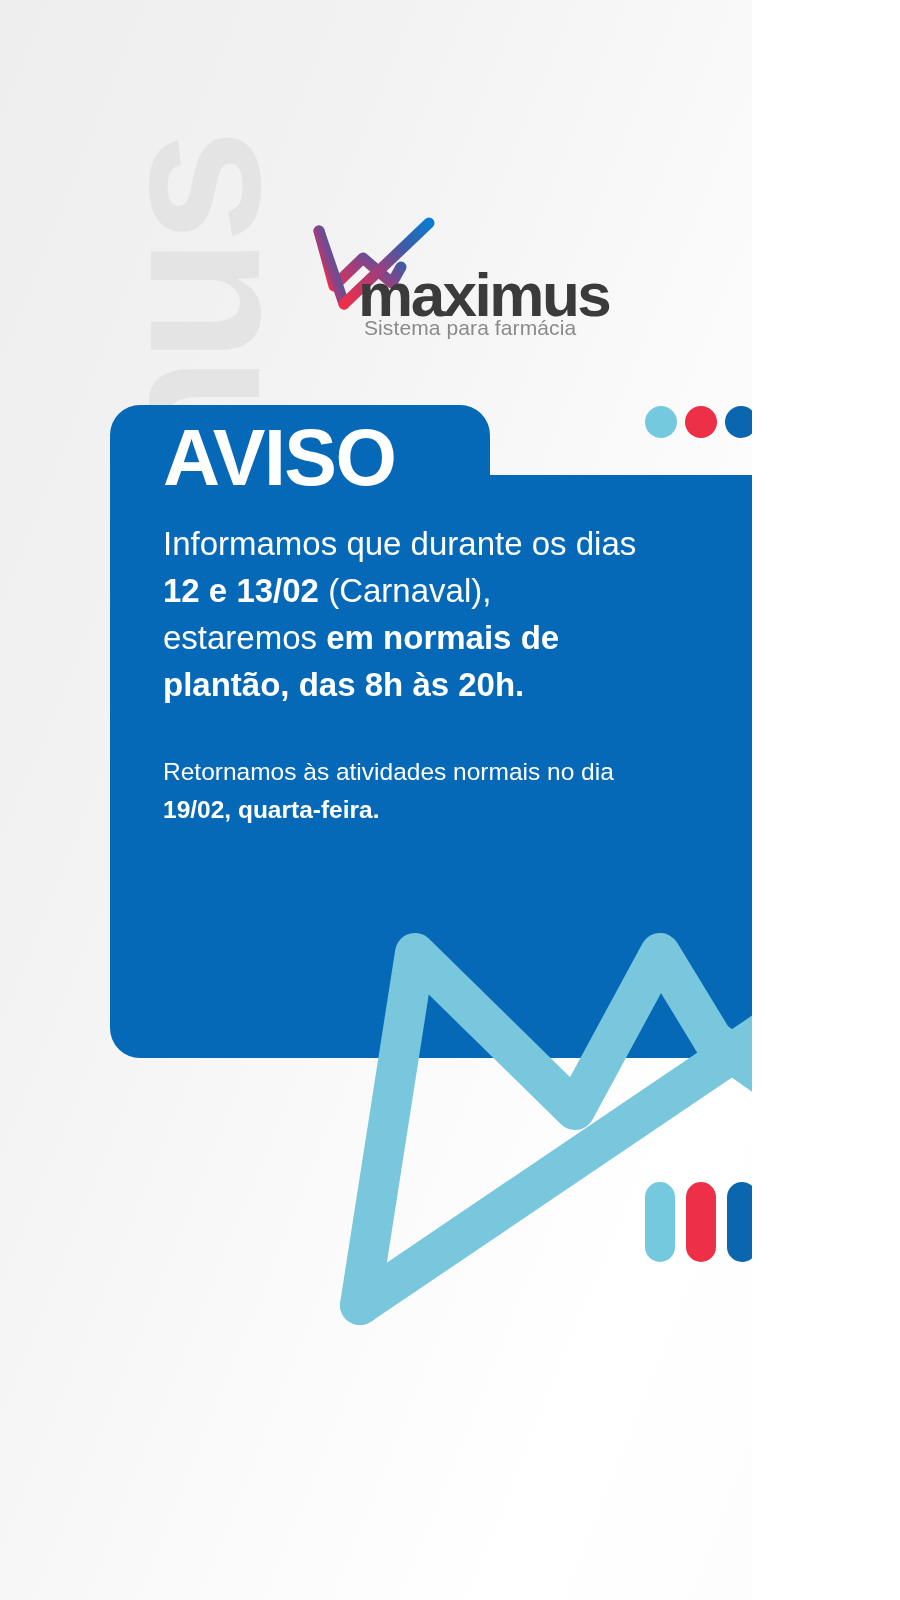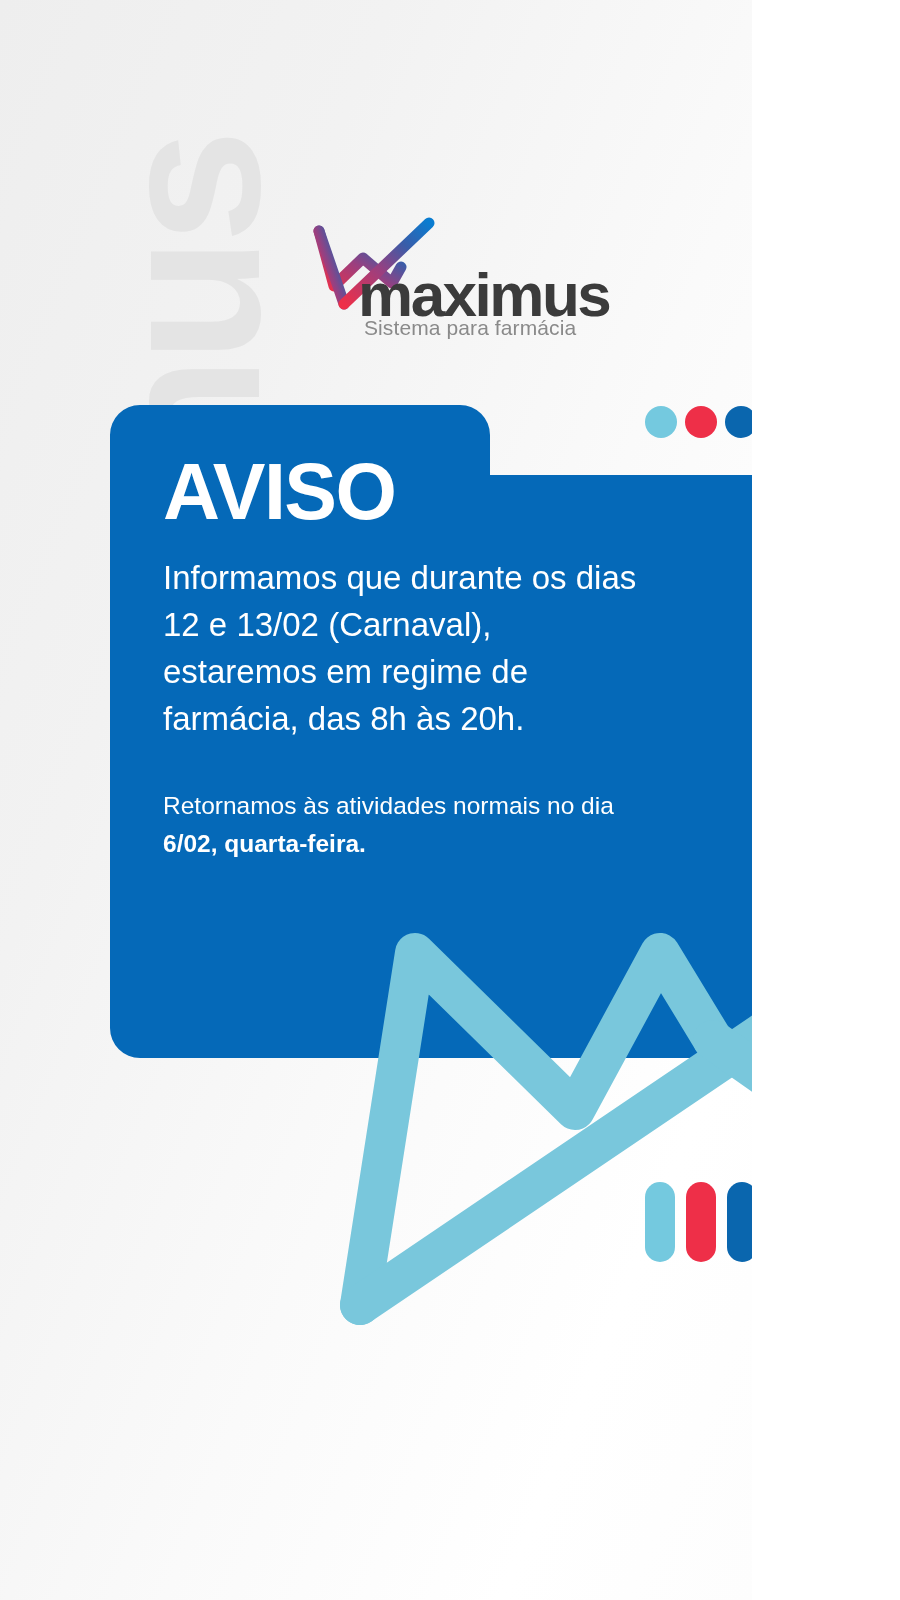--- a/index.html
+++ b/index.html
@@ -93,41 +93,41 @@
     position: absolute;
     left: 0;
     top: 0;
     width: 900px;
     height: 1600px;
     pointer-events: none;
   }
   .card-content {
     position: absolute;
     left: 163px;
-    top: 455px;
+    top: 421px;
     width: 520px;
   }
   .headline {
     font-weight: 700;
     font-size: 79px;
     line-height: 0.94;
     letter-spacing: -1.5px;
     color: #ffffff;
     margin: 0;
   }
   .headline .l2 { display: block; }
   .body-text {
     margin: 26px 0 0 0;
     font-size: 33px;
     line-height: 1.42;
     color: #ffffff;
     font-weight: 400;
     max-width: 480px;
   }
-  .body-text b { font-weight: 400; }
+  .body-text b { font-weight: 700; }
   .body-text-small {
     margin: 44px 0 0 0;
     font-size: 24.5px;
     line-height: 1.55;
     color: #ffffff;
     font-weight: 400;
     max-width: 470px;
   }
   .body-text-small b { font-weight: 700; }
 
@@ -208,22 +208,22 @@
       A 30 30 0 0 1 110 1028
       L 110 435
       A 30 30 0 0 1 140 405
       Z"></path>
   </svg>
 
   <div class="card-content">
     <h1 class="headline">
       <span>AVISO</span>
     </h1>
-    <p class="body-text">Informamos que durante os dias <b>12 e 13/02</b> (Carnaval), estaremos <b>em regime de farmácia, das 8h às 20h.</b></p>
-    <p class="body-text-small">Retornamos às atividades normais no dia <b>6/02, quarta-feira.</b></p>
+    <p class="body-text">Informamos que durante os dias <b>12 e 13/02</b> (Carnaval), estaremos <b>em normais de plantão, das 8h às 20h.</b></p>
+    <p class="body-text-small">Retornamos às atividades normais no dia <b>19/02, quarta-feira.</b></p>
   </div>
 
   <svg class="mx-graphic" viewBox="0 0 600 430">
     <g fill="none" stroke="#79C7DC" stroke-width="40" stroke-linecap="round" stroke-linejoin="round">
       <polyline points="30,400 85,48 245,205 330,48 383,135"></polyline>
       <line x1="30" y1="400" x2="565" y2="38"></line>
       <line x1="383" y1="135" x2="497" y2="215"></line>
     </g>
   </svg>
 

